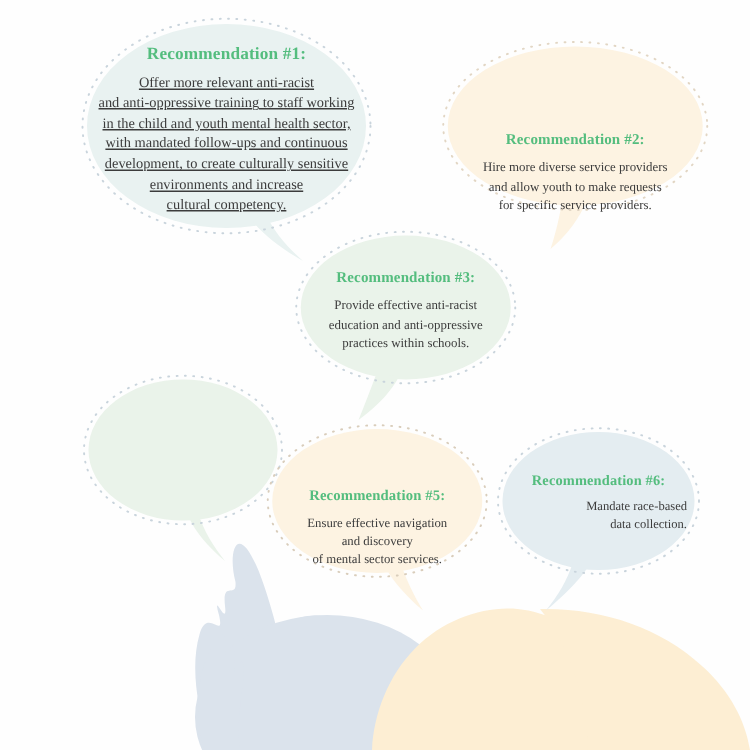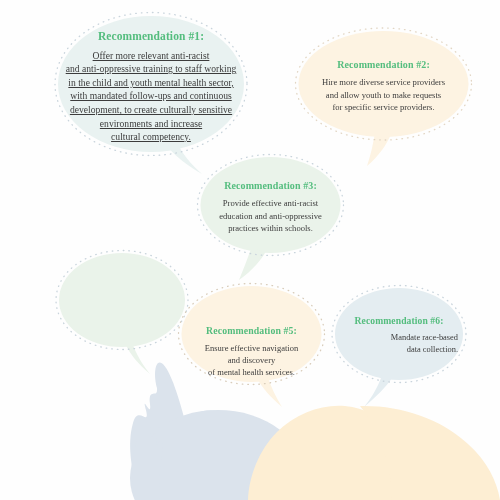--- a/index.html
+++ b/index.html
@@ -68,21 +68,21 @@
     color: #3c3c3c;
     line-height: 1.42;
     white-space: pre-line;
   }
 
   
   #bubble-1 { left: 56px;  top: 14px;  width: 190px; height: 145px; }
   #bubble-1 .bubble-title { font-size: 11.5px; }
   #bubble-1 .bubble-body  { font-size: 9.6px; text-decoration: underline; }
 
-  #bubble-2 { left: 297px; top: 30px;  width: 173px; height: 112px; }
+  #bubble-2 { left: 297px; top: 30px;  width: 173px; height: 112px; justify-content: flex-end; }
   #bubble-2 .bubble-title { font-size: 10px; }
   #bubble-2 .bubble-body  { font-size: 8.6px; }
 
   #bubble-3 { left: 199px; top: 156px; width: 143px; height: 102px; }
   #bubble-3 .bubble-title { font-size: 10px; }
   #bubble-3 .bubble-body  { font-size: 8.6px; }
 
   #bubble-4 { left: 58px;  top: 252px; width: 128px; height: 100px; }
   #bubble-4 .bubble-title { font-size: 9.6px; }
   #bubble-4 .bubble-body  { font-size: 8.4px; }
@@ -197,21 +197,21 @@
   <div class="bubble" id="bubble-5">
     <svg class="bubble-svg" viewBox="0 0 143 102" preserveAspectRatio="none">
       <ellipse cx="71.5" cy="49" rx="70" ry="48" fill="#fdf3e2"></ellipse>
       <path d="M88 93 C 92 104, 96 112, 102 122 C 90 112, 82 102, 78 95 Z" fill="#fdf3e2"></path>
       <ellipse cx="71.5" cy="49" rx="73" ry="50.5" fill="none" stroke="#d9cdbb" stroke-width="1.3" stroke-dasharray="0.6 5" stroke-linecap="round"></ellipse>
     </svg>
     <div class="bubble-content">
       <div class="bubble-title">Recommendation #5:</div>
       <div class="bubble-body">Ensure effective navigation
 and discovery
-of mental health services.</div>
+of mental sector services.</div>
     </div>
   </div>
 
   <div class="bubble" id="bubble-6">
     <svg class="bubble-svg" viewBox="0 0 130 97" preserveAspectRatio="none">
       <ellipse cx="65" cy="47" rx="64" ry="46" fill="#e4edf1"></ellipse>
       <path d="M48 88 C 44 100, 38 110, 30 120 C 42 110, 52 100, 58 91 Z" fill="#e4edf1"></path>
       <ellipse cx="65" cy="47" rx="67" ry="48.5" fill="none" stroke="#c9d4dc" stroke-width="1.3" stroke-dasharray="0.6 5" stroke-linecap="round"></ellipse>
     </svg>
     <div class="bubble-content">

